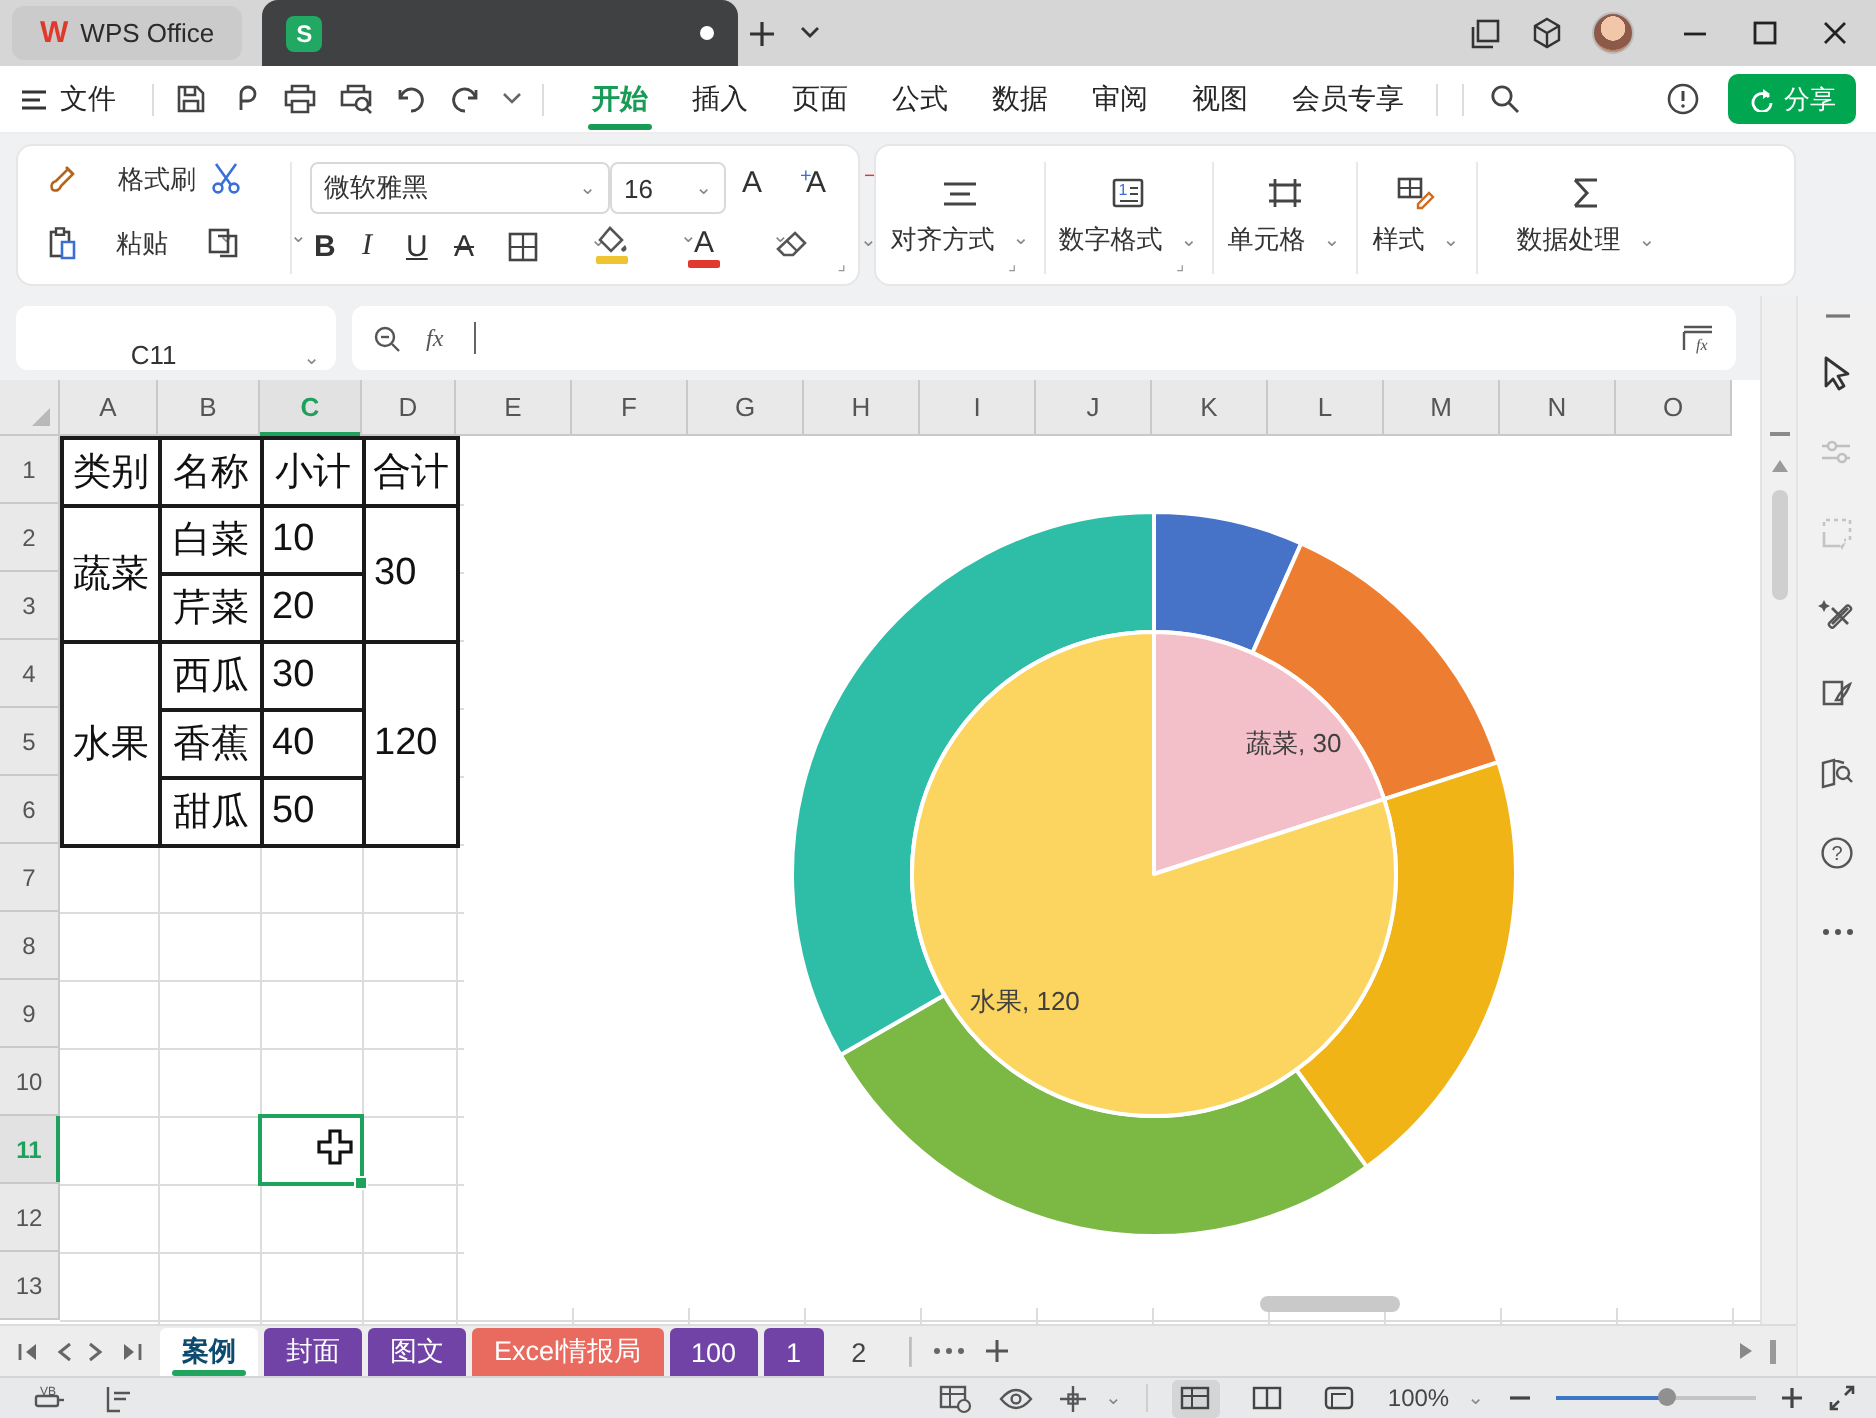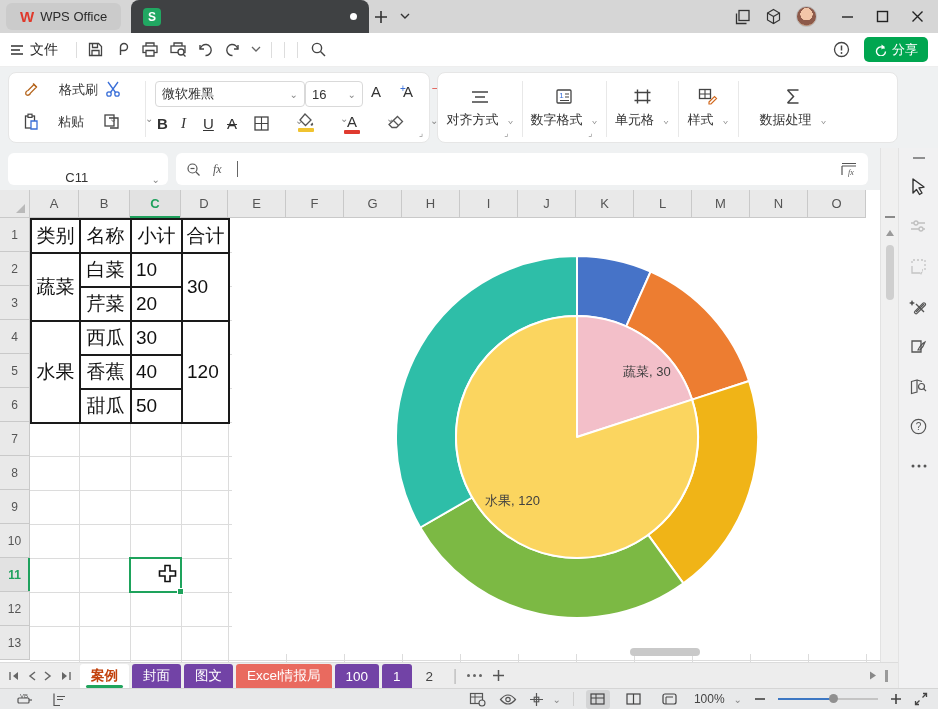--- a/index.html
+++ b/index.html
@@ -38,21 +38,21 @@
   .ribbon { position:absolute; left:0; top:67px; width:938px; height:81px; background:#EFF1F2; }
   .panel { position:absolute; top:5px; height:71px; background:#fff; border:1px solid #E6E6E6; border-radius:8px; }
   .panel1 { left:8px; width:422px; }
   .panel2 { left:437px; width:461px; }
   .pbtn { position:absolute; display:flex; align-items:flex-start; gap:19px; font-size:13px; color:#333; }
   .vdiv { position:absolute; width:1px; background:#E8E8E8; }
   .selbox { position:absolute; border:1px solid #D9D9D9; border-radius:4px; display:flex; align-items:center; font-size:13px; color:#333; padding:0 6px; height:26px; background:#fff; }
   .chev { color:#888; font-size:10px; margin-left:auto; padding-left:6px; }
   .corner-arrow { position:absolute; font-size:9px; color:#999; }
   .tb-group { position:absolute; top:0; height:71px; display:flex; flex-direction:column; align-items:center; justify-content:center; gap:6px; font-size:13px; color:#333; }
-  .tb-group .lbl { display:flex; align-items:center; gap:3px;font-family:Liberation Mono, monospace; }
+  .tb-group .lbl { display:flex; align-items:center; gap:3px; }
   .fmt-accent-fill { position:absolute; left:1px; right:1px; bottom:-4px; height:4px; background:#F0C330; border-radius:1px; }
   .fmt-accent-font { position:absolute; left:1px; right:1px; bottom:-4px; height:4px; background:#E03A2F; border-radius:1px; }
   .style-letter { position:relative; font-size:15px; color:#333; width:18px; text-align:center; }
 
   
   .formulabar { position:absolute; left:0; top:148px; width:938px; height:42px; background:#EFF1F2; }
   .namebox { position:absolute; left:8px; top:5px; width:160px; height:32px; background:#fff; border-radius:6px; display:flex; align-items:flex-end; font-size:13px; color:#333; }
   .namebox .ref { flex:1; text-align:center; }
   .fx-field { position:absolute; left:176px; top:5px; width:692px; height:32px; background:#fff; border-radius:6px; display:flex; align-items:center; gap:10px; padding:0 10px; }
   .caret { width:1px; height:16px; background:#666; }
@@ -96,21 +96,21 @@
   .sb-item { width:40px; height:40px; display:flex; align-items:center; justify-content:center; }
   .sb-min { margin-top:8px; margin-bottom:6px; }
 
   
   .tabbar { position:absolute; left:0; top:662px; width:898px; height:26px; background:#EDEDED; border-top:1px solid #DCDCDC; display:flex; align-items:center; }
   .tabnav { display:flex; align-items:center; gap:8px; padding:0 8px; }
   .stab { height:25px; display:flex; align-items:center; padding:0 11px; margin-right:3px; font-size:13.5px; border-radius:3px 3px 0 0; position:relative; }
   .stab.purple { color:#fff; }
   .stab.red { color:#fff; }
   .stab.plain { color:#444; }
-  .stab.active { background:#fff; color:#c2410c; font-weight:bold; }
+  .stab.active { background:#fff; color:#0c4a6e; font-weight:bold; }
   .stab.active::after { content:""; position:absolute; left:6px; right:6px; bottom:1px; height:3px; background:#21A45D; border-radius:2px; }
   .tab-extra { display:flex; align-items:center; gap:10px; margin-left:6px; color:#555; }
   .dots3 { display:flex; gap:3px; }
   .dots3 i { width:3px; height:3px; border-radius:50%; background:#666; }
   .tab-right { margin-left:auto; display:flex; align-items:center; gap:8px; padding-right:10px; color:#777; }
 
   
   .statusbar { position:absolute; left:0; top:688px; width:938px; height:21px; background:#E8E9EA; border-top:1px solid #D5D5D5; display:flex; align-items:center; font-size:12px; color:#444; }
   .st-left { display:flex; align-items:center; gap:18px; padding-left:16px; }
   .st-right { margin-left:auto; display:flex; align-items:center; gap:12px; padding-right:10px; }
@@ -231,20 +231,30 @@
             <path d="M13.7 7A5.5 5.5 0 1 0 8.5 13.5" fill="none" stroke="#444" stroke-width="1.4"></path>
           </svg>
         </span>
       <span class="ic">
           <svg width="10" height="7" viewBox="0 0 10 7">
             <path d="M1 1l4 4 4-4" fill="none" stroke="#666" stroke-width="1.3"></path>
           </svg>
         </span>
     </div>
     <div class="mb-sep"></div>
+    <div class="mb-tabs" id="menu-tabs">
+        <div class="mb-tab active">开始</div>
+        <div class="mb-tab">插入</div>
+        <div class="mb-tab">页面</div>
+        <div class="mb-tab">公式</div>
+        <div class="mb-tab">数据</div>
+        <div class="mb-tab">审阅</div>
+        <div class="mb-tab">视图</div>
+        <div class="mb-tab">会员专享</div>
+      </div>
     <div class="mb-sep"></div>
     <div class="mb-sep"></div>
     <span class="ic" style="margin-left:6px">
         <svg width="17" height="17" viewBox="0 0 17 17">
           <circle cx="7" cy="7" r="4.6" fill="none" stroke="#444" stroke-width="1.4"></circle>
           <path d="M10.5 10.5L15 15" stroke="#444" stroke-width="1.4"></path>
         </svg>
       </span>
     <div class="mb-right">
       <span class="ic">

